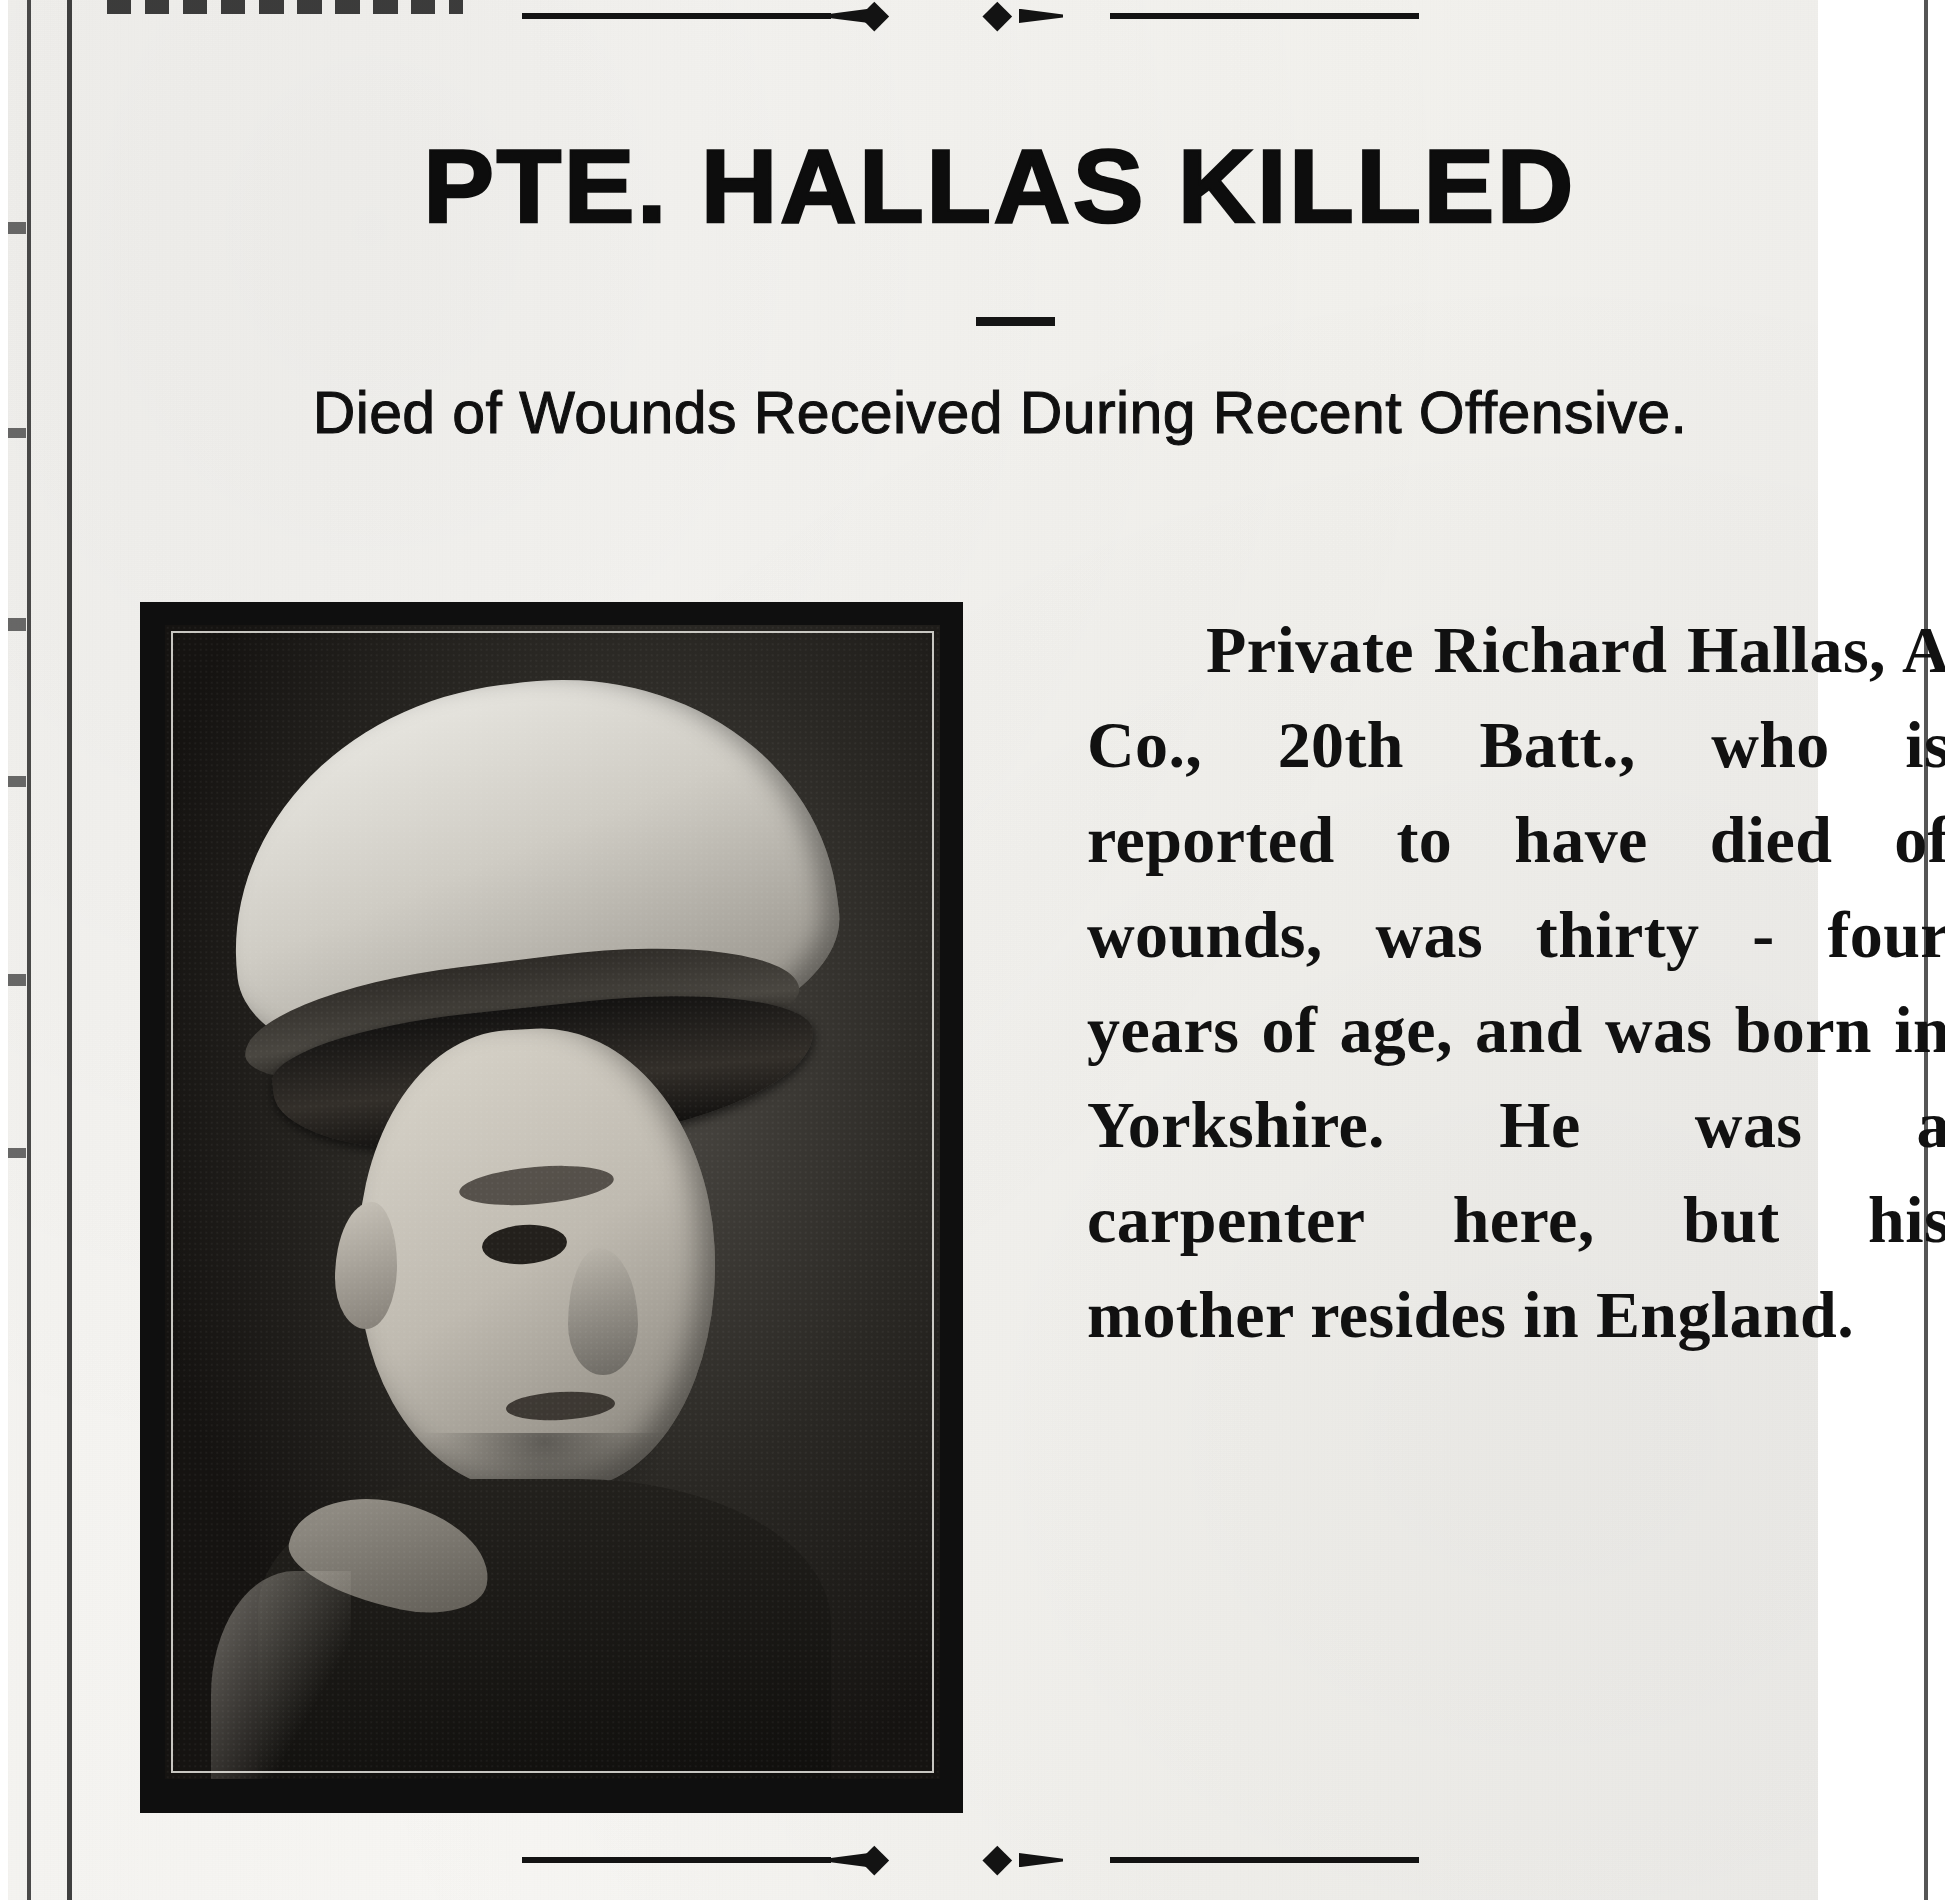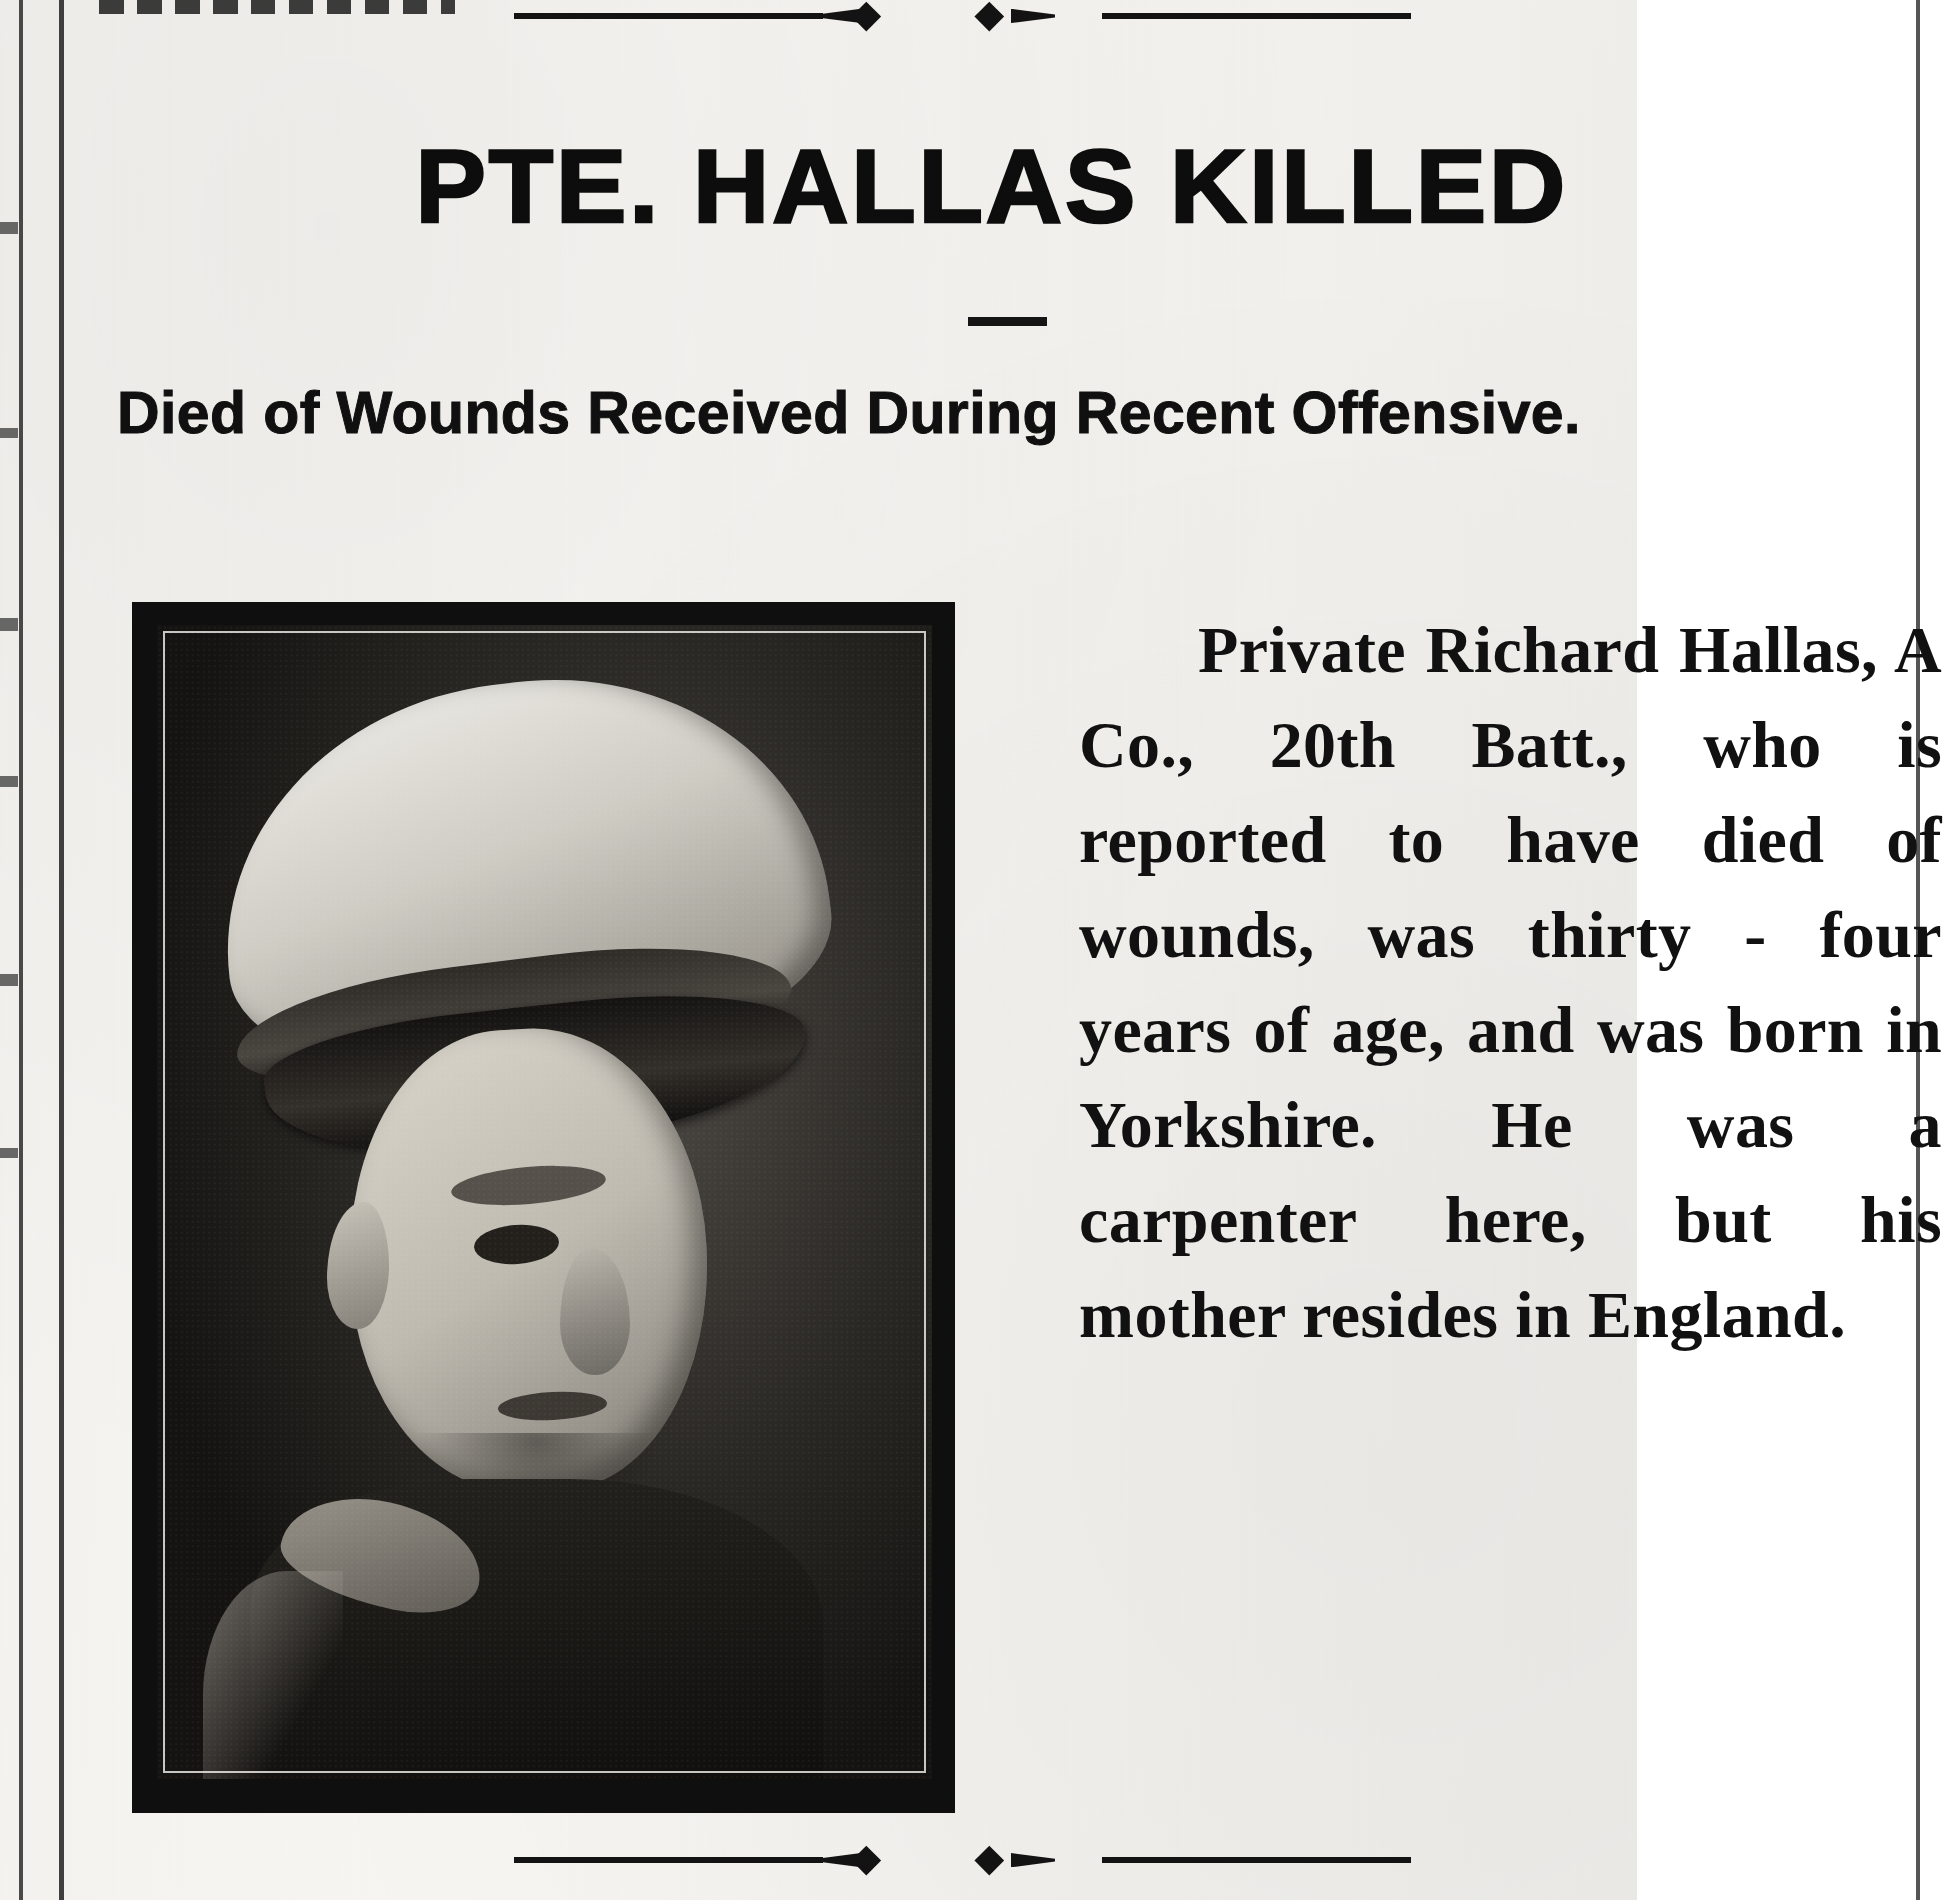--- a/index.html
+++ b/index.html
@@ -10,27 +10,28 @@
   body {
     width: 1946px;
     height: 1900px;
     overflow: hidden;
     font-family: "Liberation Sans", sans-serif;
   }
 
   
   #scan {
     position: relative;
-    width: 1637px;
+    width: 1810px;
     height: 1900px;
     background:
       radial-gradient(ellipse at 20% 12%, rgba(0,0,0,0.035) 0%, rgba(0,0,0,0) 55%),
       radial-gradient(ellipse at 85% 75%, rgba(0,0,0,0.03) 0%, rgba(0,0,0,0) 60%),
       linear-gradient(95deg, #f3f2ef 0%, #f7f6f3 35%, #f2f1ed 70%, #eeedea 100%);
     filter: none;
+    margin-left: 8px;
   }
   
   #grain {
     position: absolute;
     inset: 0;
     pointer-events: none;
     opacity: 0.35;
     background-image:
       repeating-linear-gradient(0deg, rgba(0,0,0,0.018) 0px, rgba(0,0,0,0.018) 0.4px, rgba(0,0,0,0) 0.8px, rgba(0,0,0,0) 2px),
       repeating-linear-gradient(90deg, rgba(0,0,0,0.012) 0px, rgba(0,0,0,0.012) 0.4px, rgba(0,0,0,0) 1.2px, rgba(0,0,0,0) 2.8px);
@@ -138,22 +139,23 @@
     height: 8.7px;
     background: #151515;
   }
 
   
   #subhead {
     position: absolute;
     left: 48px;
     top: 376px;
     width: 1750px;
+    text-align: center;
     font-family: "Liberation Sans", sans-serif;
-    font-weight: 700;
+    font-weight: 400;
     font-size: 59px;
     line-height: 1.28;
     letter-spacing: 0.4px;
     color: #101010;
     -webkit-text-stroke: 1px #101010;
   }
 
   
   #photo-frame {
     position: absolute;

